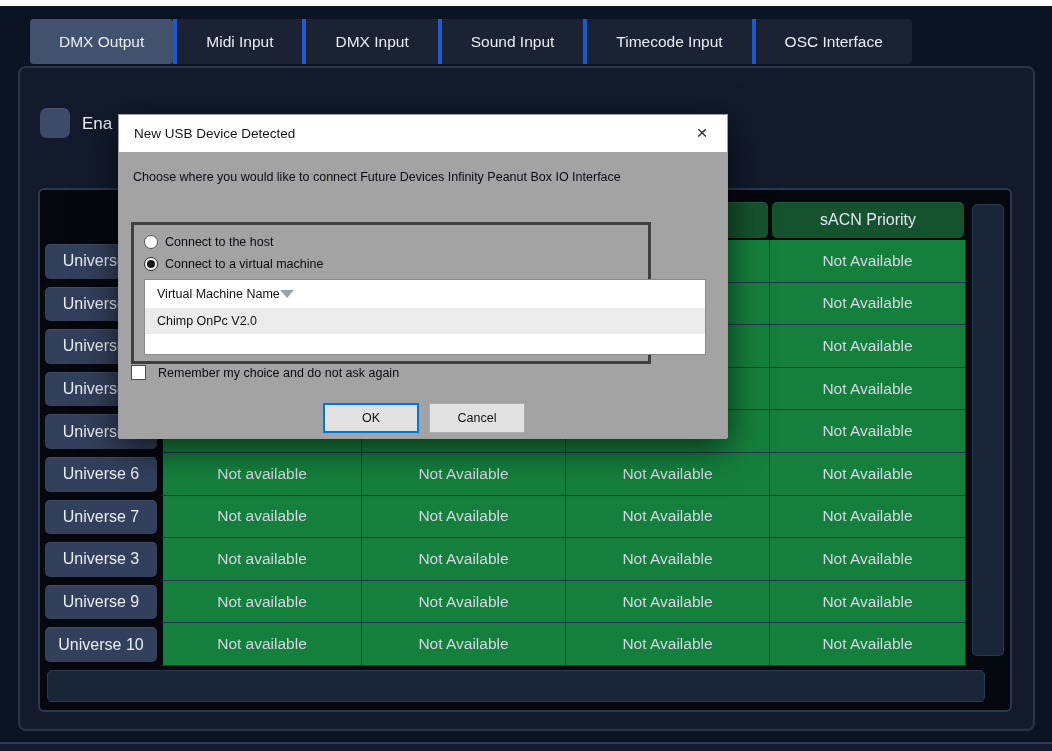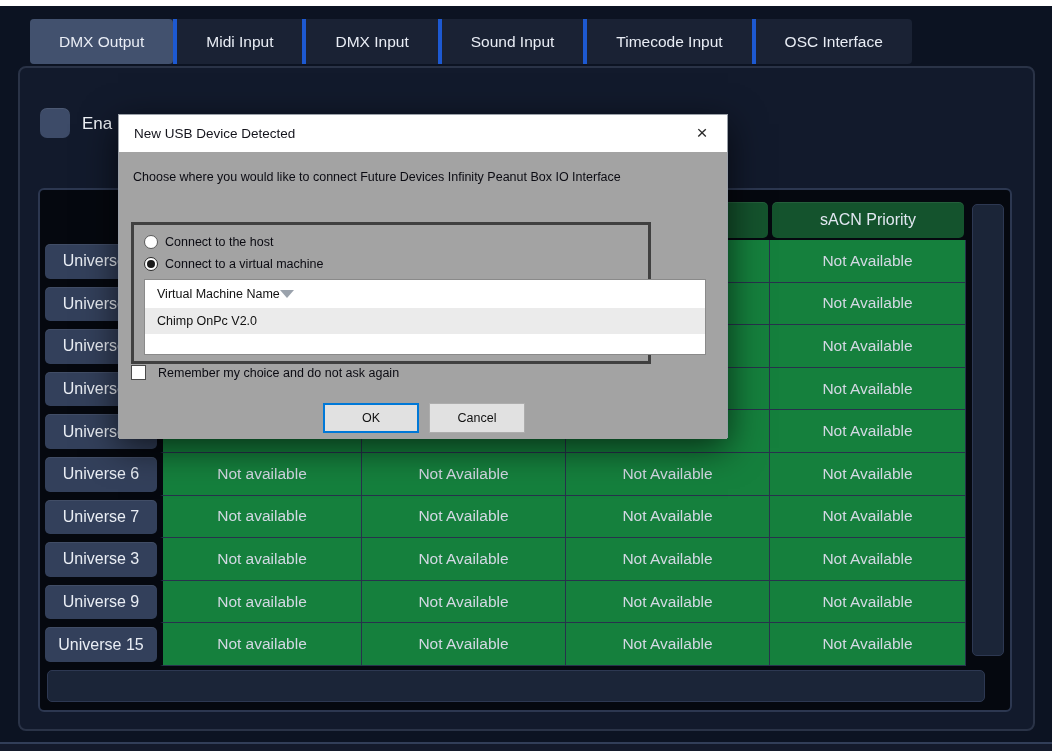--- a/index.html
+++ b/index.html
@@ -153,21 +153,21 @@
         <div class="cell">Not Available</div>
         <div class="cell">Not Available</div>
         <div class="cell">Not Available</div>
 
         <div class="lbl">Universe 9</div>
         <div class="cell c1">Not available</div>
         <div class="cell">Not Available</div>
         <div class="cell">Not Available</div>
         <div class="cell">Not Available</div>
 
-        <div class="lbl">Universe 15</div>
+        <div class="lbl">Universe 10</div>
         <div class="cell c1">Not available</div>
         <div class="cell">Not Available</div>
         <div class="cell">Not Available</div>
         <div class="cell">Not Available</div>
       </div>
 
       <div class="vscroll"></div>
       <div class="hscroll"></div>
     </div>
   </div>

